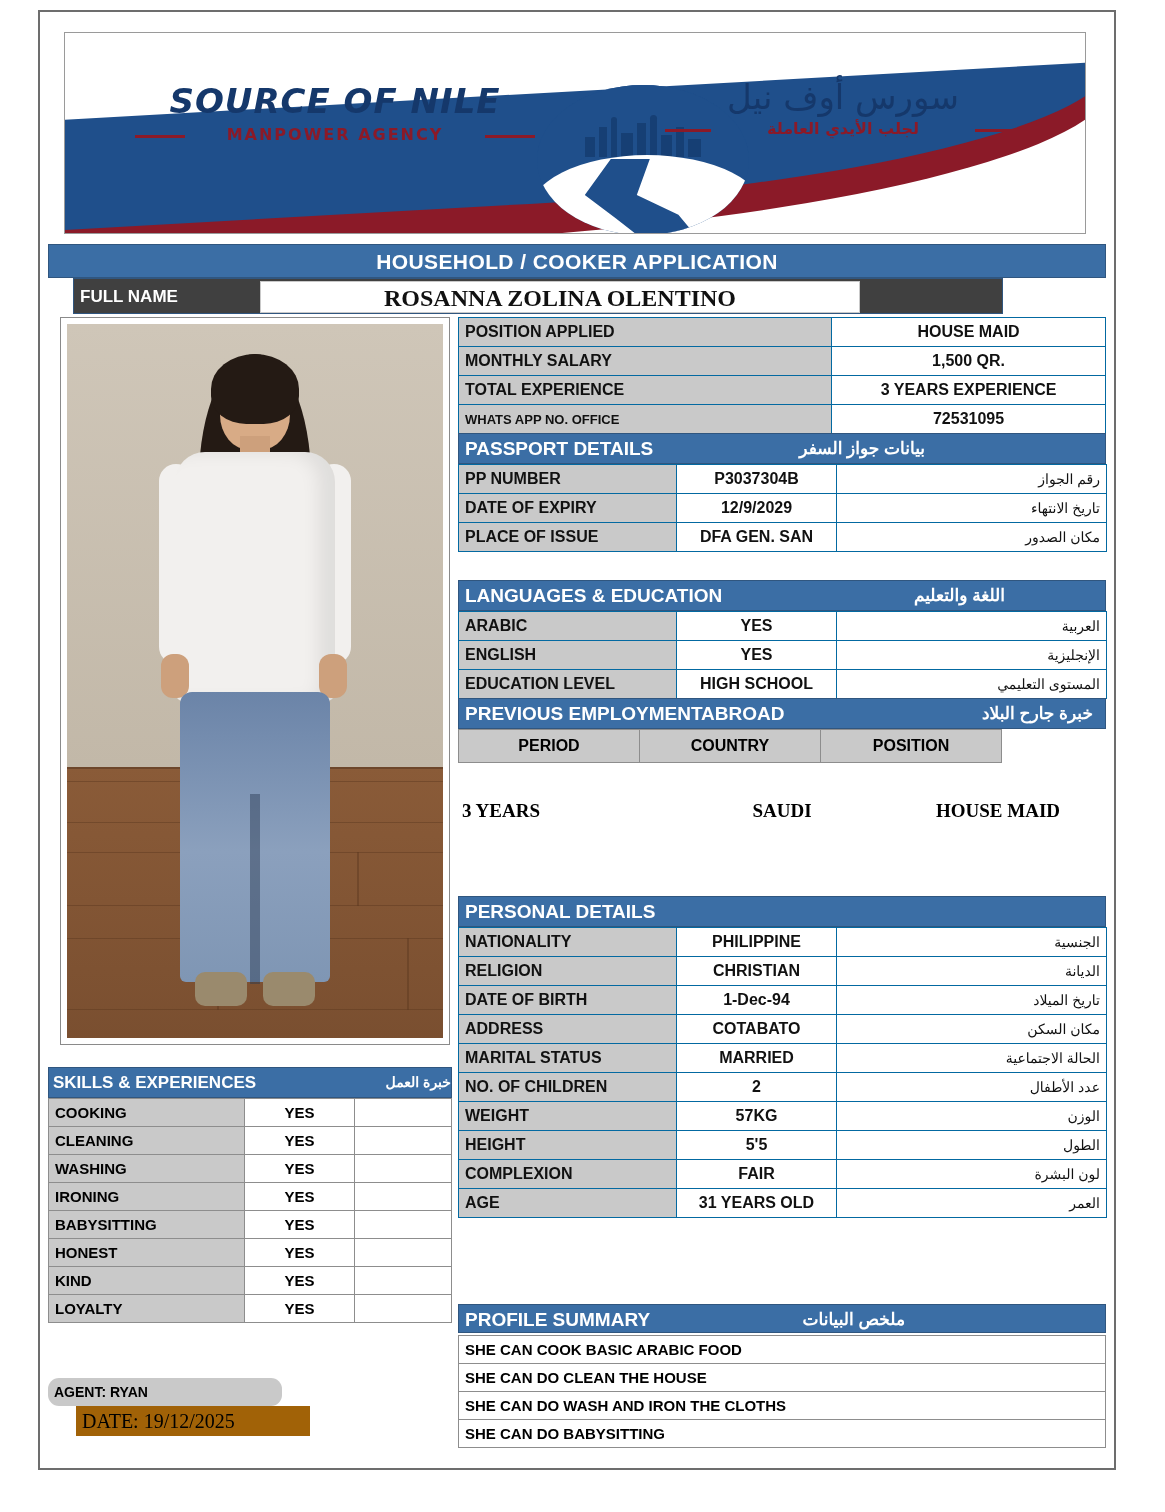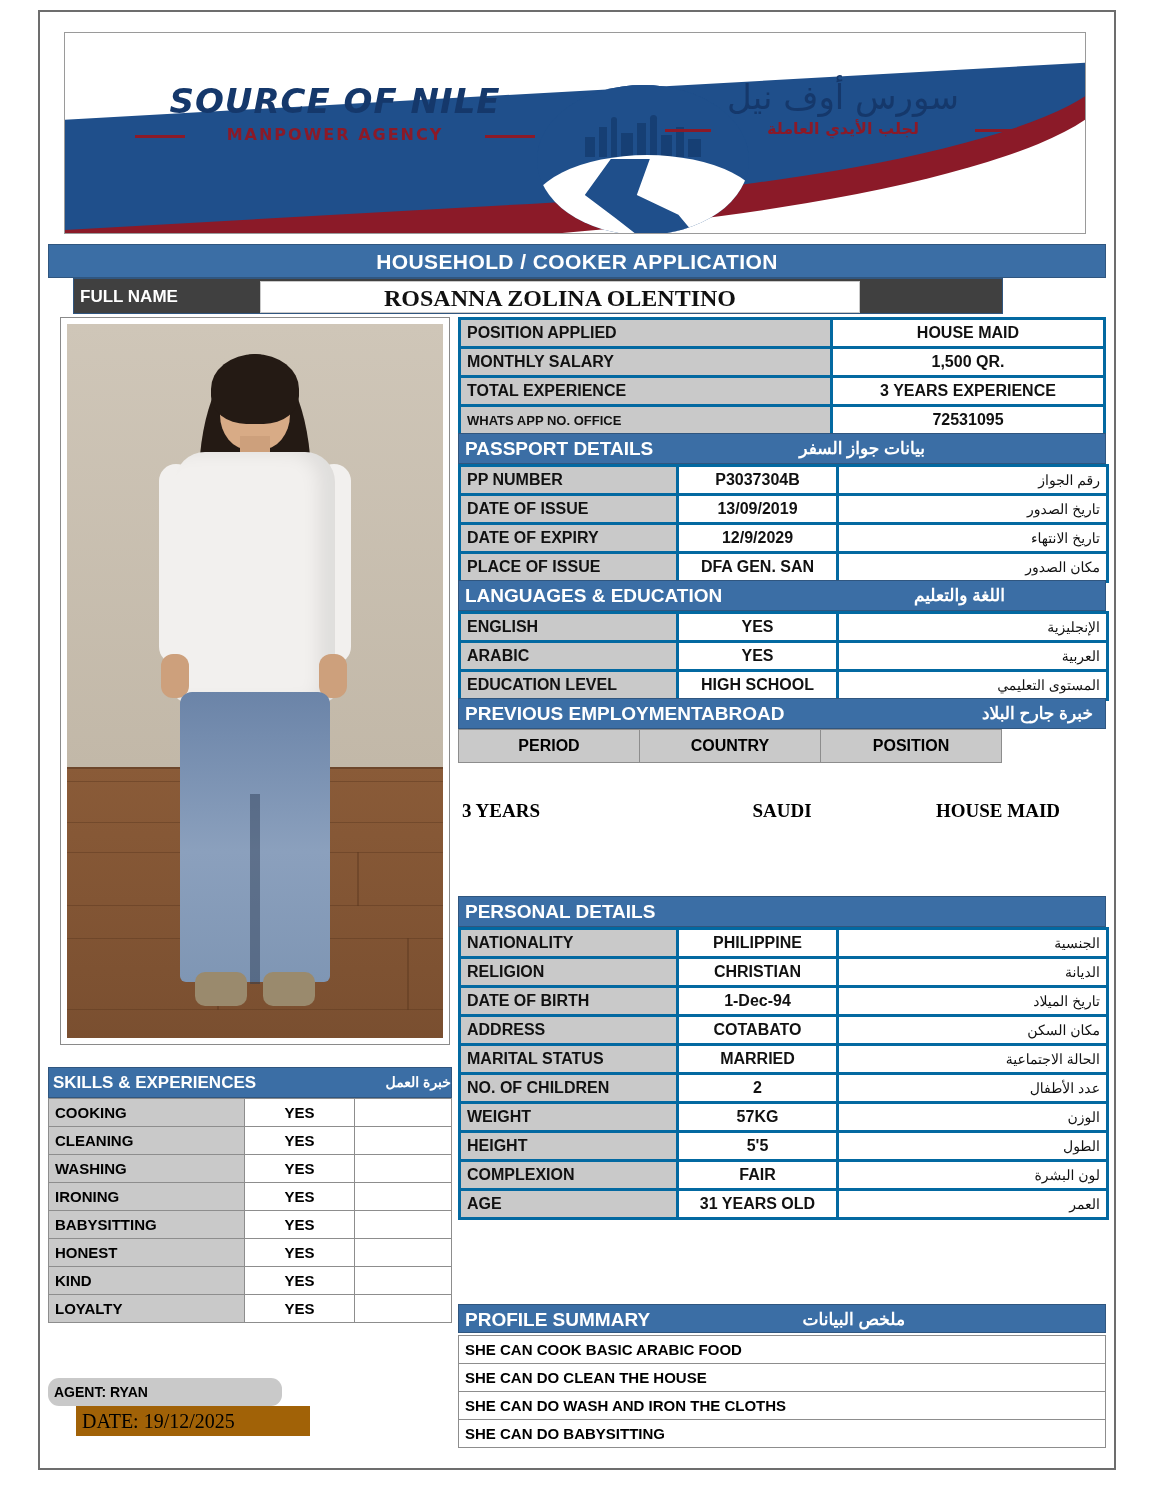--- a/index.html
+++ b/index.html
@@ -266,21 +266,21 @@
 
   
   .rtable {
     position: absolute;
     left: 418px;
     width: 648px;
     border-collapse: collapse;
     table-layout: fixed;
   }
   .rtable td {
-    border: 3px solid #0369a1;
+    border: 1px solid #0369a1;
     height: 29px;
     font-size: 16px;
     padding: 0 6px;
     box-sizing: border-box;
   }
   td.lbl {
     background: #c9c9c9;
     font-weight: bold;
     color: #111;
     width: 218px;
@@ -563,52 +563,47 @@
       <span class="ar-inline">بيانات جواز السفر</span>
     </div>
     <table class="rtable" style="top:452px;">
       <tbody>
           <tr>
         <td class="lbl">PP NUMBER</td>
         <td class="val">P3037304B</td>
         <td class="ar">رقم الجواز</td>
       </tr>
       <tr>
-        <td class="lbl">DATE OF ISSUE</td>
-        <td class="val">13/09/2019</td>
-        <td class="ar">تاريخ الصدور</td>
-      </tr>
-      <tr>
         <td class="lbl">DATE OF EXPIRY</td>
         <td class="val">12/9/2029</td>
         <td class="ar">تاريخ الانتهاء</td>
       </tr>
       <tr>
         <td class="lbl">PLACE OF ISSUE</td>
         <td class="val">DFA GEN. SAN</td>
         <td class="ar">مكان الصدور</td>
       </tr>
     </tbody>
       </table>
 
     <div class="sec-band" style="top:568px;">
       <span>LANGUAGES &amp; EDUCATION</span>
       <span class="ar-inline tight">اللغة والتعليم</span>
     </div>
     <table class="rtable" style="top:599px;">
       <tbody>
           <tr>
+        <td class="lbl">ARABIC</td>
+        <td class="val">YES</td>
+        <td class="ar">العربية</td>
+      </tr>
+      <tr>
         <td class="lbl">ENGLISH</td>
         <td class="val">YES</td>
         <td class="ar">الإنجليزية</td>
-      </tr>
-      <tr>
-        <td class="lbl">ARABIC</td>
-        <td class="val">YES</td>
-        <td class="ar">العربية</td>
       </tr>
       <tr>
         <td class="lbl">EDUCATION LEVEL</td>
         <td class="val">HIGH SCHOOL</td>
         <td class="ar">المستوى التعليمي</td>
       </tr>
     </tbody>
       </table>
 
     <div class="sec-band" style="top:686px;">

